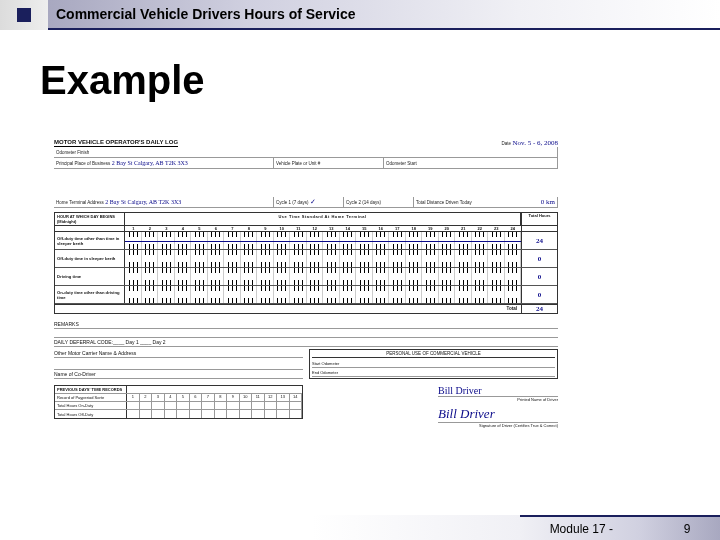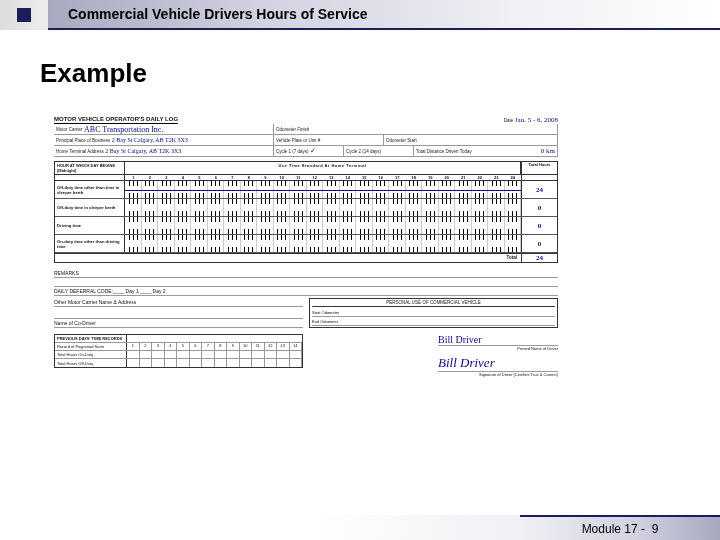--- a/index.html
+++ b/index.html
@@ -1,23 +1,23 @@
 <!DOCTYPE html>
 <html><head>
 <meta charset="utf-8">
 <style>
   * { box-sizing: border-box; margin: 0; padding: 0; }
   body { width: 720px; height: 540px; font-family: Arial, sans-serif; background: #fff; overflow: hidden; }
   .top-bar { height: 30px; display: flex; align-items: center; }
   .bullet-area { width: 48px; height: 30px; background: linear-gradient(to right, #dcdcdc 0%, #eeeeee 100%); display: flex; align-items: center; justify-content: center; }
   .bullet { width: 14px; height: 14px; background: #1a1f5c; }
-  .title-bar { flex: 1; height: 30px; background: linear-gradient(to right, #a8a8c0 0%, #d0d0e0 30%, #f0f0f5 70%, #ffffff 100%); border-bottom: 2px solid #1a1f5c; display: flex; align-items: center; padding-left: 20px; }
+  .title-bar { flex: 1; height: 30px; background: linear-gradient(to right, #a8a8c0 0%, #d0d0e0 30%, #f0f0f5 70%, #ffffff 100%); border-bottom: 2px solid #1a1f5c; display: flex; align-items: center; padding-left: 8px; }
   .title-text { font-weight: bold; font-size: 14px; color: #000; }
   .content { padding: 28px 40px 0 40px; }
-  .slide-title { font-size: 26px; font-weight: bold; color: #000; margin-bottom: 21px; }
+  .slide-title { font-size: 40px; font-weight: bold; color: #000; margin-bottom: 30px; }
   .form-img { width: 520px; height: 345px; margin-left: 6px; border: none; position: relative; background: #fff; }
   .form-inner { width: 100%; height: 100%; padding: 6px 8px; font-size: 5.5px; color: #111; font-family: Arial, sans-serif; position: relative; }
   .ftitle { font-weight: bold; font-size: 6px; border-bottom: 1px solid #000; padding-bottom: 1px; display: inline-block; }
   .row { display: flex; align-items: flex-end; border-bottom: 0.5px solid #999; min-height: 10px; }
   .cell { border-right: 0.5px solid #999; padding: 0 2px; height: 10px; display: flex; align-items: center; overflow: hidden; white-space: nowrap; }
   .lbl { font-size: 4.5px; color: #222; }
   .hand { font-family: 'Brush Script MT', cursive; color: #0a0a8a; font-size: 7px; }
   .grid-area { margin-top: 4px; border: 0.5px solid #333; font-weight: bold; }
   .grid-head { display: flex; border-bottom: 0.5px solid #333; font-size: 4px; }
   .grid-head-left { width: 70px; padding: 1px 2px; border-right: 0.5px solid #333; }
@@ -52,65 +52,64 @@
   .prev-row { display: flex; border-bottom: 0.5px solid #999; height: 8px; }
   .prev-row:last-child { border-bottom: none; }
   .prev-lbl { width: 72px; border-right: 0.5px solid #333; font-size: 4px; padding: 0 2px; display: flex; align-items: center; }
   .prev-cells { display: flex; flex: 1; }
   .prev-cells span { flex: 1; border-right: 0.5px solid #999; font-size: 4px; text-align: center; }
   .sig-area { text-align: right; }
   .sig-line { border-bottom: 0.5px solid #999; display: inline-block; min-width: 120px; text-align: left; }
   .sig-lbl { font-size: 4px; display: block; }
   .footer { position: absolute; bottom: 0; left: 0; right: 0; height: 25px; display: flex; }
   .footer-left { flex: 1; background: linear-gradient(to right, #ffffff 0%, #ffffff 60%, #f0f0f5 100%); }
-  .footer-right { width: 200px; background: linear-gradient(to left, #a8a8c0 0%, #d0d0e0 40%, #f0f0f5 100%); border-top: 2px solid #1a1f5c; display: flex; align-items: center; justify-content: center; font-size: 12px; color: #000; }
+  .footer-right { width: 200px; background: linear-gradient(to left, #a8a8c0 0%, #d0d0e0 40%, #f0f0f5 100%); border-top: 2px solid #1a1f5c; display: flex; align-items: center; justify-content: center; font-size: 12px; color: #000; gap: 32px; }
 </style>
 </head>
 <body>
 
 <div class="top-bar">
   <div class="bullet-area">
     <div class="bullet"></div>
   </div>
   <div class="title-bar">
     <span class="title-text">Commercial Vehicle Drivers Hours of Service</span>
   </div>
 </div>
 
 <div class="content">
   <div class="slide-title">Example</div>
 
   <div class="form-img">
     <div class="form-inner">
       <div style="display:flex; justify-content:space-between;">
         <span class="ftitle">MOTOR VEHICLE OPERATOR'S DAILY LOG</span>
-        <span><span class="lbl">Date</span> <span class="hand">Jan. 5 - 6, 2008</span></span>
+        <span><span class="lbl">Date</span> <span class="hand">Nov. 5 - 6, 2008</span></span>
       </div>
       <div class="row">
-        <div class="cell" style="width:220px;"><span class="lbl">Motor Carrier</span>&nbsp;<span class="hand" style="font-size:8px;">ABC Transportation Inc.</span></div>
         <div class="cell" style="flex:1;">
             <span class="lbl">Odometer Finish</span>
           </div>
       </div>
       <div class="row">
         <div class="cell" style="width:220px;"><span class="lbl">Principal Place of Business</span>&nbsp;<span class="hand" style="font-size:6px;">2 Bay St Calgary, AB T2K 3X3</span></div>
         <div class="cell" style="width:110px;">
             <span class="lbl">Vehicle Plate or Unit #</span>
           </div>
         <div class="cell" style="flex:1;">
             <span class="lbl">Odometer Start</span>
           </div>
       </div>
       <div class="row">
         <div class="cell" style="width:220px;"><span class="lbl">Home Terminal Address</span>&nbsp;<span class="hand" style="font-size:6px;">2 Bay St Calgary, AB T2K 3X3</span></div>
         <div class="cell" style="width:70px;"><span class="lbl">Cycle 1 (7 days)</span>&nbsp;<span class="hand">✓</span></div>
         <div class="cell" style="width:70px;">
             <span class="lbl">Cycle 2 (14 days)</span>
           </div>
-        <div class="cell" style="flex:1; justify-content:space-between;">
+        <div class="cell" style="flex:1; justify-content:space-between;margin-top:28px;">
             <span class="lbl">Total Distance Driven Today</span>
             <span class="hand">0 km</span>
           </div>
       </div>
 
       <div class="grid-area">
         <div class="grid-head">
           <div class="grid-head-left">HOUR AT WHICH DAY BEGINS (Midnight)</div>
           <div class="grid-head-mid">Use Time Standard At Home Terminal</div>
           <div class="hour-total-col">Total Hours</div>

